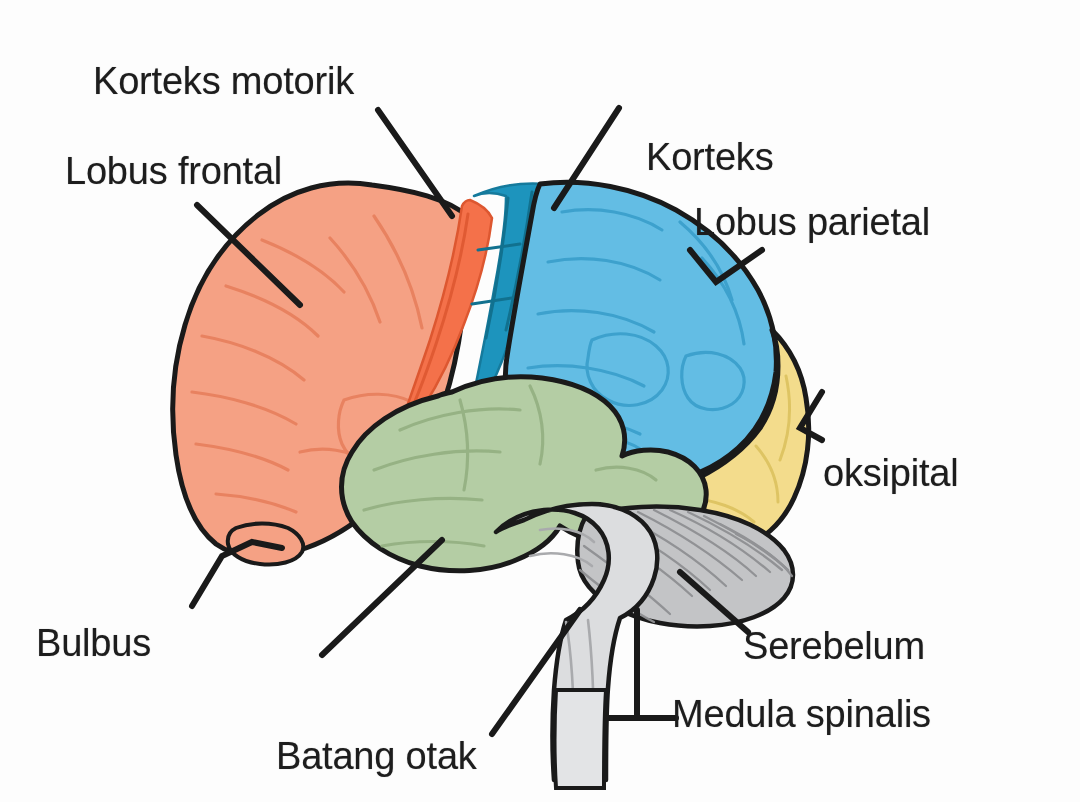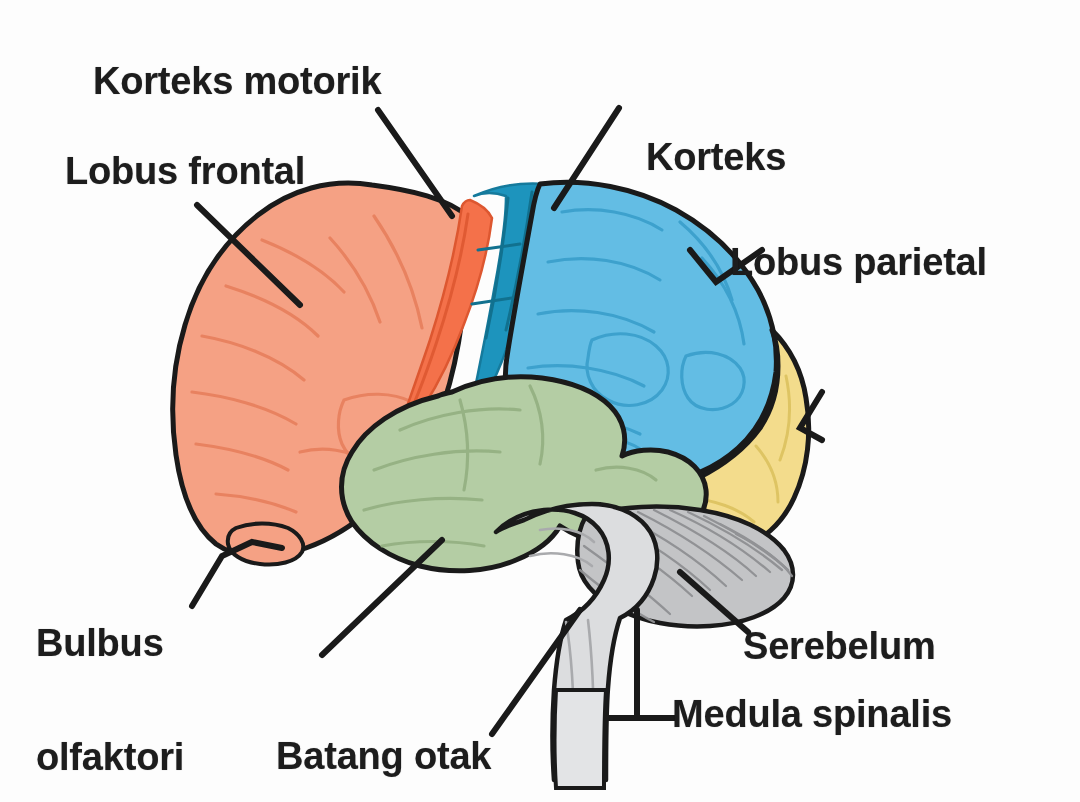--- a/index.html
+++ b/index.html
@@ -18,33 +18,33 @@
   #diagram {
     position: absolute;
     inset: 0;
     width: 1080px;
     height: 802px;
   }
   .lbl {
     position: absolute;
     color: #1d1d1d;
     font-family: "Liberation Sans", sans-serif;
-    font-weight: bold;
+    font-weight: normal;
     font-size: 38px;
     line-height: 1.03;
     letter-spacing: -0.2px;
     white-space: pre;
     text-shadow: 0 0 1px rgba(0,0,0,0.35);
   }
   .lbl-l2 { line-height: 1.0; }
 
   #lbl-korteks-motorik      { left: 93px;  top: 62px; }
   #lbl-lobus-frontal        { left: 36px;  top: 152px; margin-left: 29px; }
   #lbl-korteks-somato       { left: 634px; top: 62px; margin-left: 12px; }
-  #lbl-lobus-parietal       { left: 730px; top: 203px; margin-top: 40px; }
+  #lbl-lobus-parietal       { left: 694px; top: 203px; }
   #lbl-lobus-oksipital      { left: 823px; top: 378px; }
   #lbl-bulbus-olfaktori     { left: 36px;  top: 548px; }
   #lbl-lobus-temporal       { left: 55px;  top: 655px; }
   #lbl-serebelum            { left: 743px; top: 627px; }
   #lbl-medula-spinalis      { left: 672px; top: 695px; }
   #lbl-batang-otak          { left: 276px; top: 737px; }
 </style>
 </head>
 <body>
 
@@ -252,25 +252,25 @@
 
   <div class="lbl" id="lbl-lobus-frontal">Lobus frontal</div>
 
   <div class="lbl lbl-l2" id="lbl-korteks-somato">
     <div>Korteks</div>
   </div>
 
   <div class="lbl" id="lbl-lobus-parietal">Lobus parietal</div>
 
   <div class="lbl lbl-l2" id="lbl-lobus-oksipital">
+    <div>oksipital</div>
   </div>
 
   <div class="lbl lbl-l2" id="lbl-bulbus-olfaktori">
     <div>Bulbus</div>
-    <div>olfaktori</div>
   </div>
 
 
   <div class="lbl" id="lbl-serebelum">Serebelum</div>
 
   <div class="lbl" id="lbl-medula-spinalis">Medula spinalis</div>
 
   <div class="lbl" id="lbl-batang-otak">Batang otak</div>
 
 </div>

